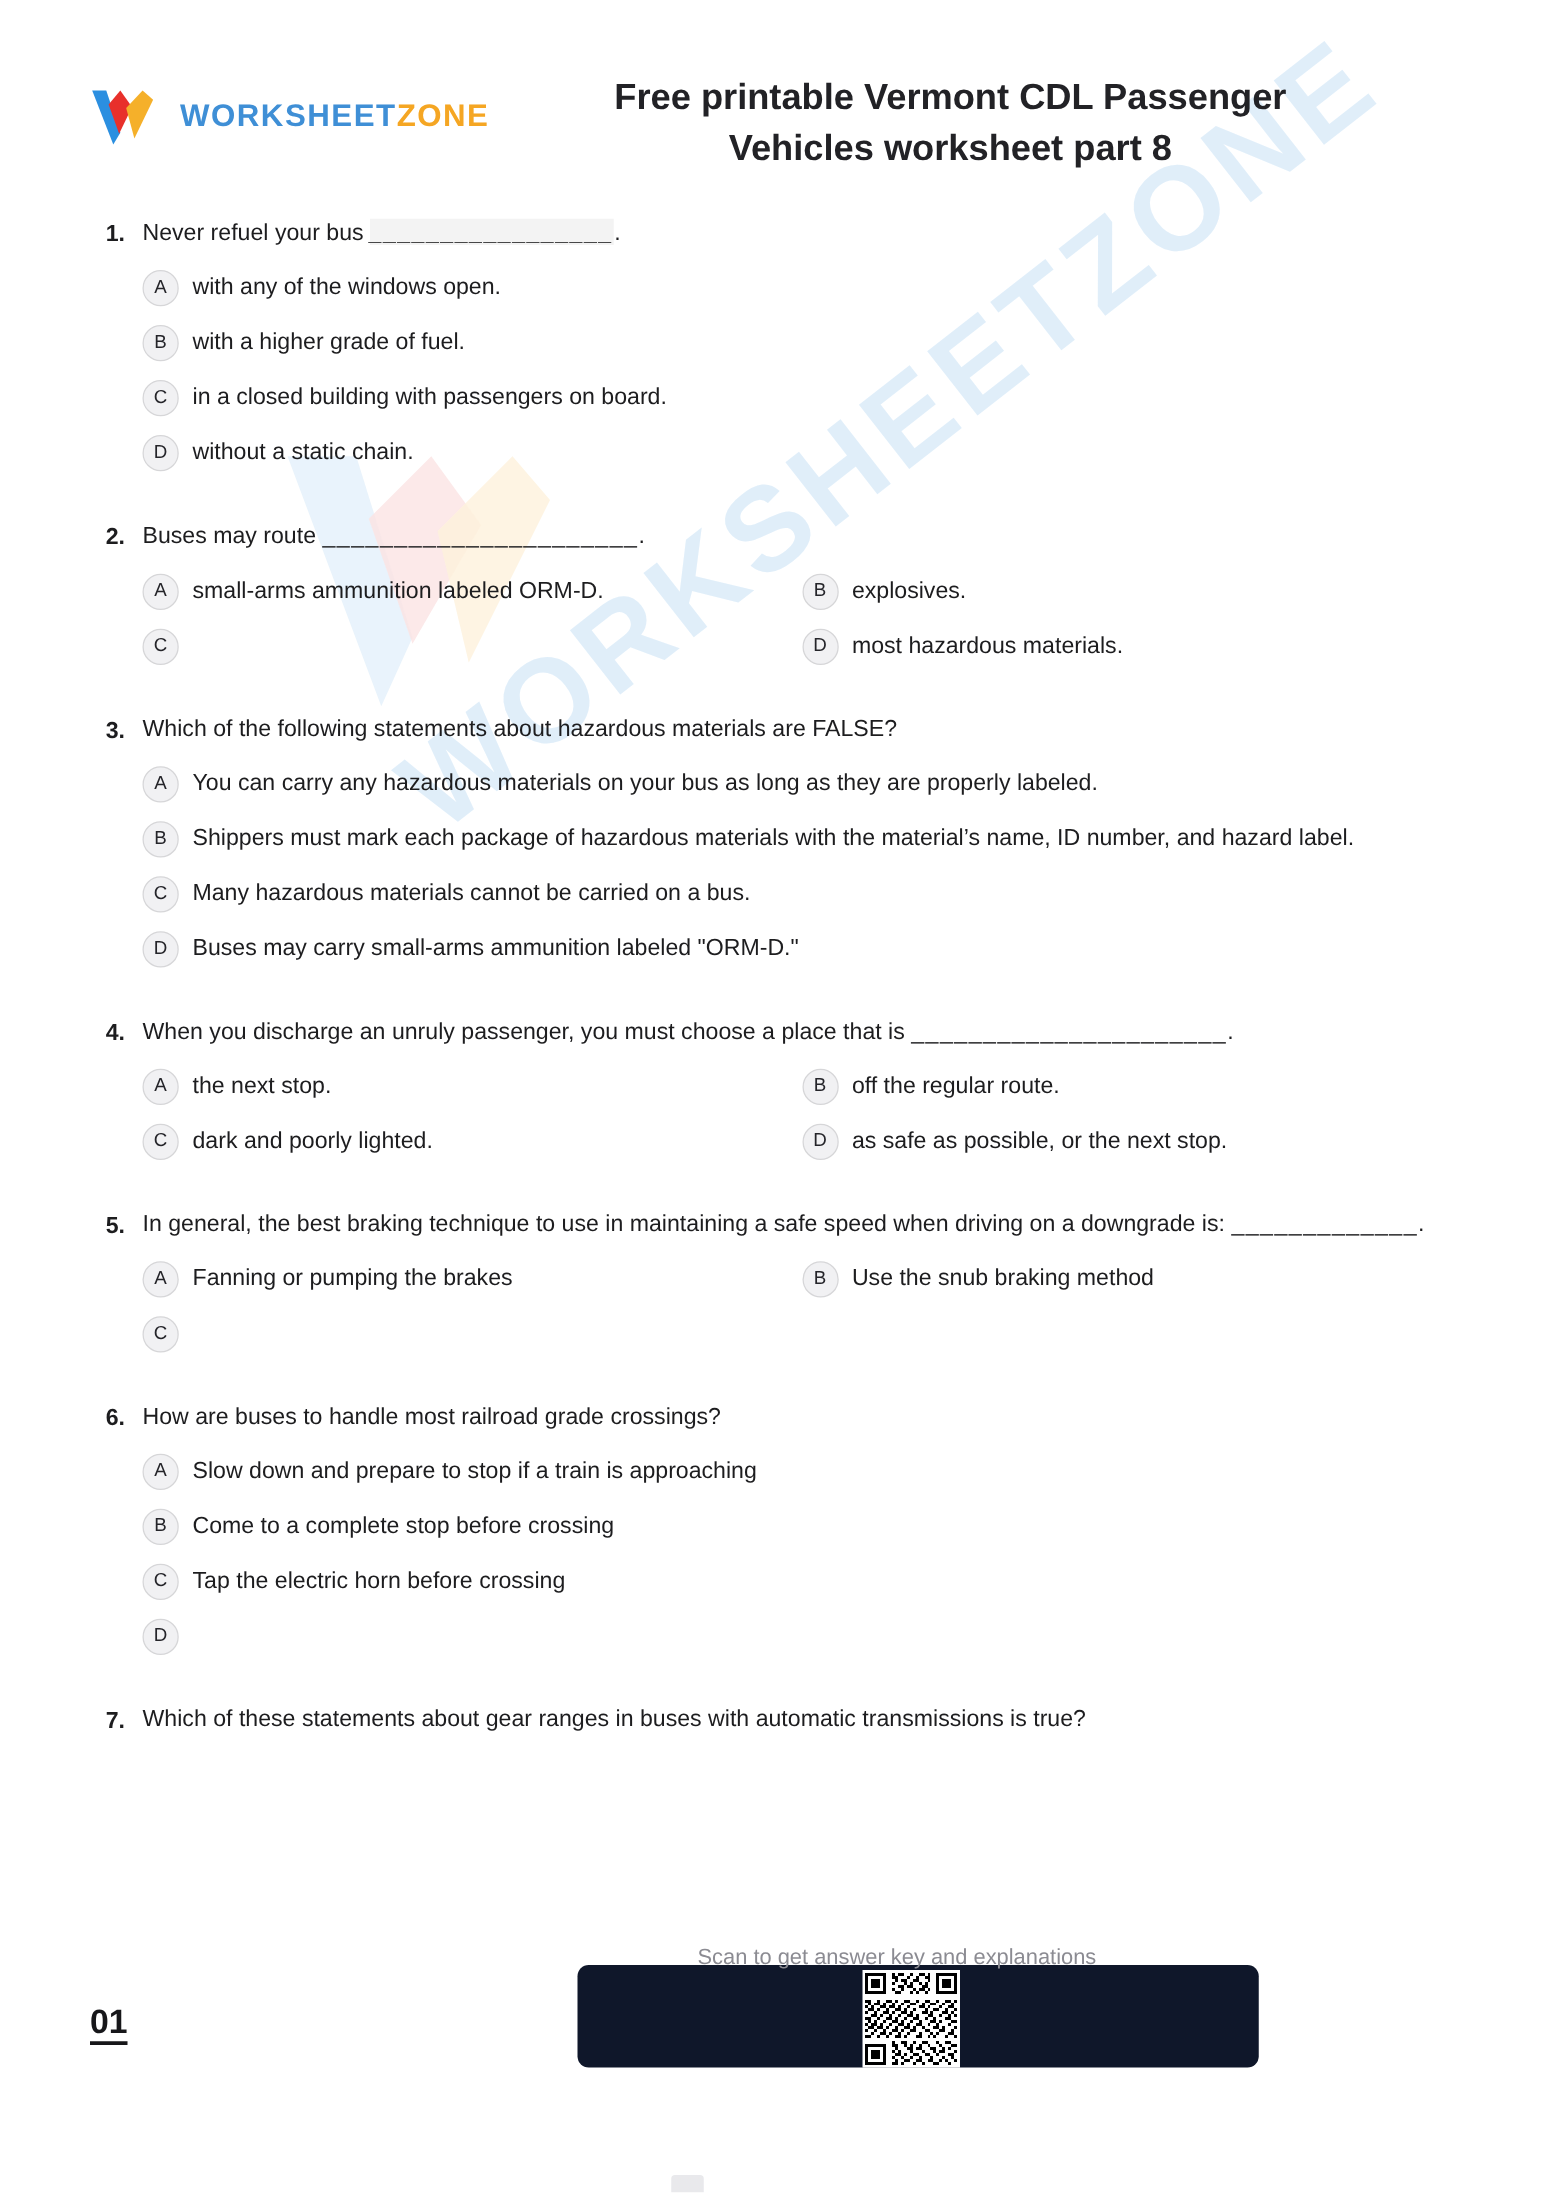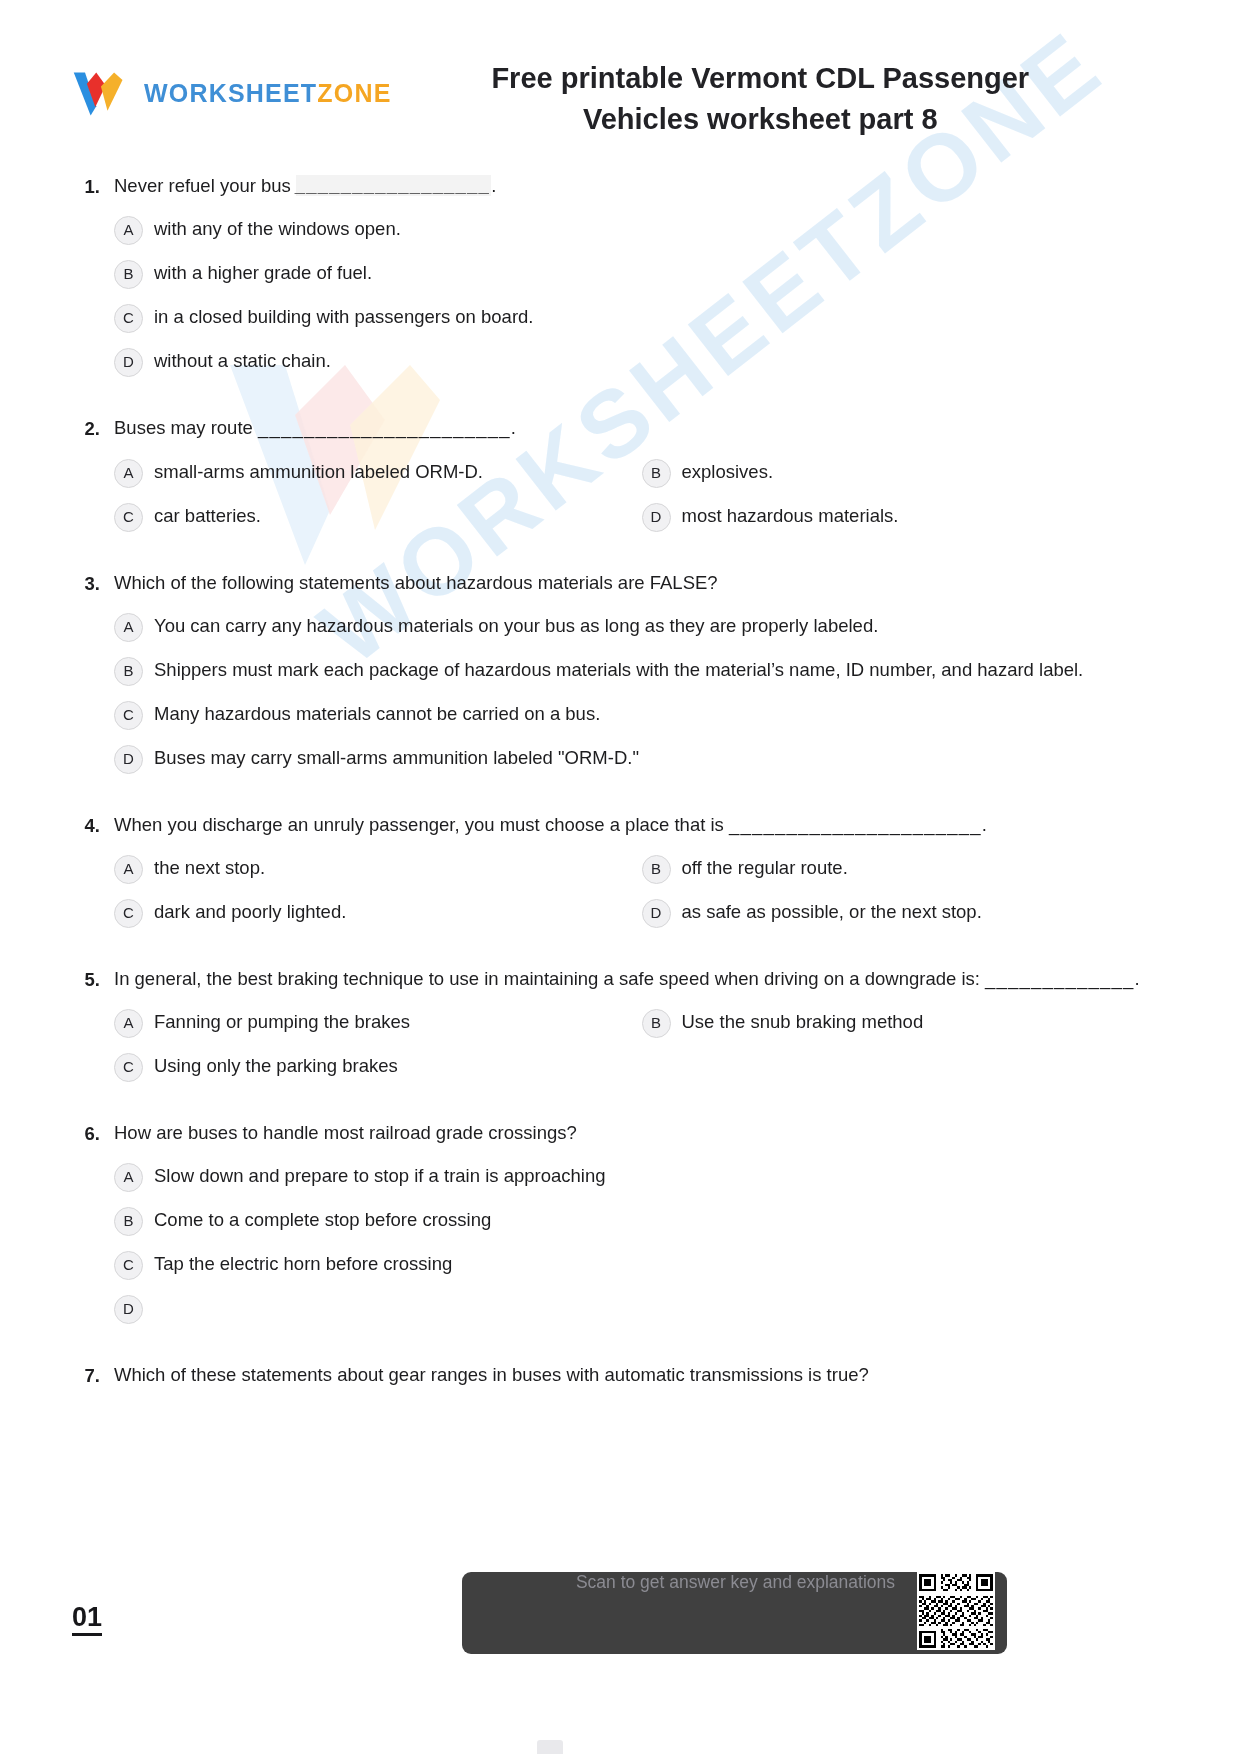--- a/index.html
+++ b/index.html
@@ -179,26 +179,28 @@
     border-bottom: 3px solid #17171a;
     padding-bottom: 2px;
     line-height: 1;
   }
   .scan-box {
     position: absolute;
     right: 93px;
     bottom: 100px;
     width: 545px;
     height: 82px;
-    background: #404040;
+    background: #0f172a;
     border-radius: 9px;
     display: flex;
+    align-items: center;
     justify-content: flex-end;
     box-sizing: border-box;
     padding-right: 12px;
+    flex-direction: column;
   }
   .scan-label {
     font-size: 17.5px;
     color: #8b8b92;
     margin-right: 22px;
     white-space: nowrap;
   }
   .qr {
     width: 78px;
     height: 78px;
@@ -281,21 +283,20 @@
             <div class="opt">
               <span class="opt-letter">A</span>
               <span class="opt-text">small-arms ammunition labeled ORM-D.</span>
             </div>
             <div class="opt">
               <span class="opt-letter">B</span>
               <span class="opt-text">explosives.</span>
             </div>
             <div class="opt">
               <span class="opt-letter">C</span>
-              <span class="opt-text">car batteries.</span>
             </div>
             <div class="opt">
               <span class="opt-letter">D</span>
               <span class="opt-text">most hazardous materials.</span>
             </div>
           </div>
         </div>
       </div>
       <div class="q-block">
         <div class="q-num">3.</div>
@@ -353,21 +354,20 @@
             <div class="opt">
               <span class="opt-letter">A</span>
               <span class="opt-text">Fanning or pumping the brakes</span>
             </div>
             <div class="opt">
               <span class="opt-letter">B</span>
               <span class="opt-text">Use the snub braking method</span>
             </div>
             <div class="opt">
               <span class="opt-letter">C</span>
-              <span class="opt-text">Using only the parking brakes</span>
             </div>
           </div>
         </div>
       </div>
       <div class="q-block">
         <div class="q-num">6.</div>
         <div class="q-body">
           <p class="q-text"><span>How are buses to handle most railroad grade crossings?</span></p>
           <div class="opts one-col">
             <div class="opt">

